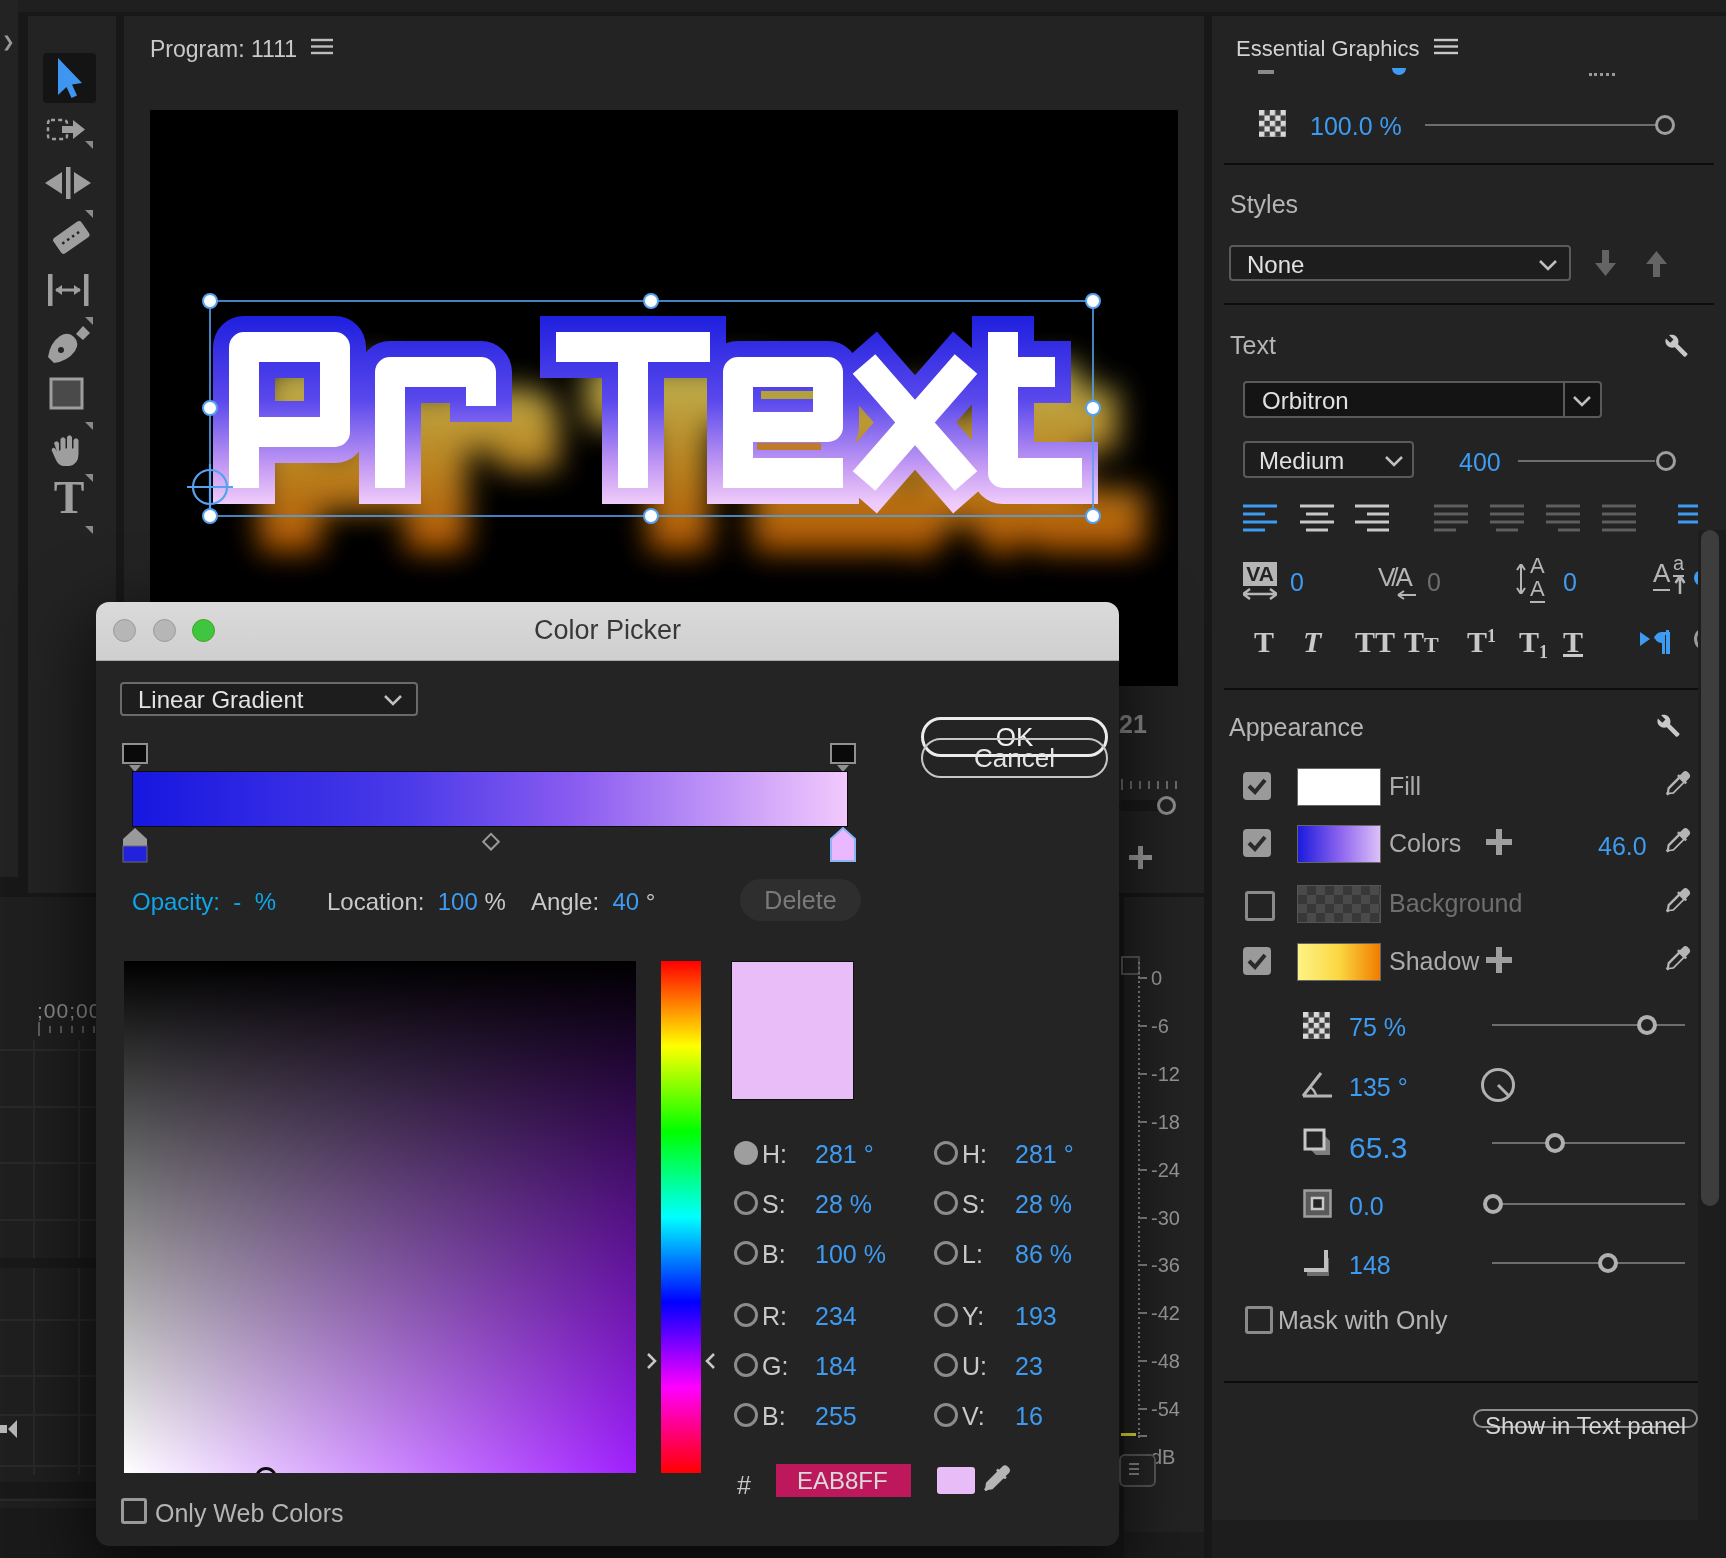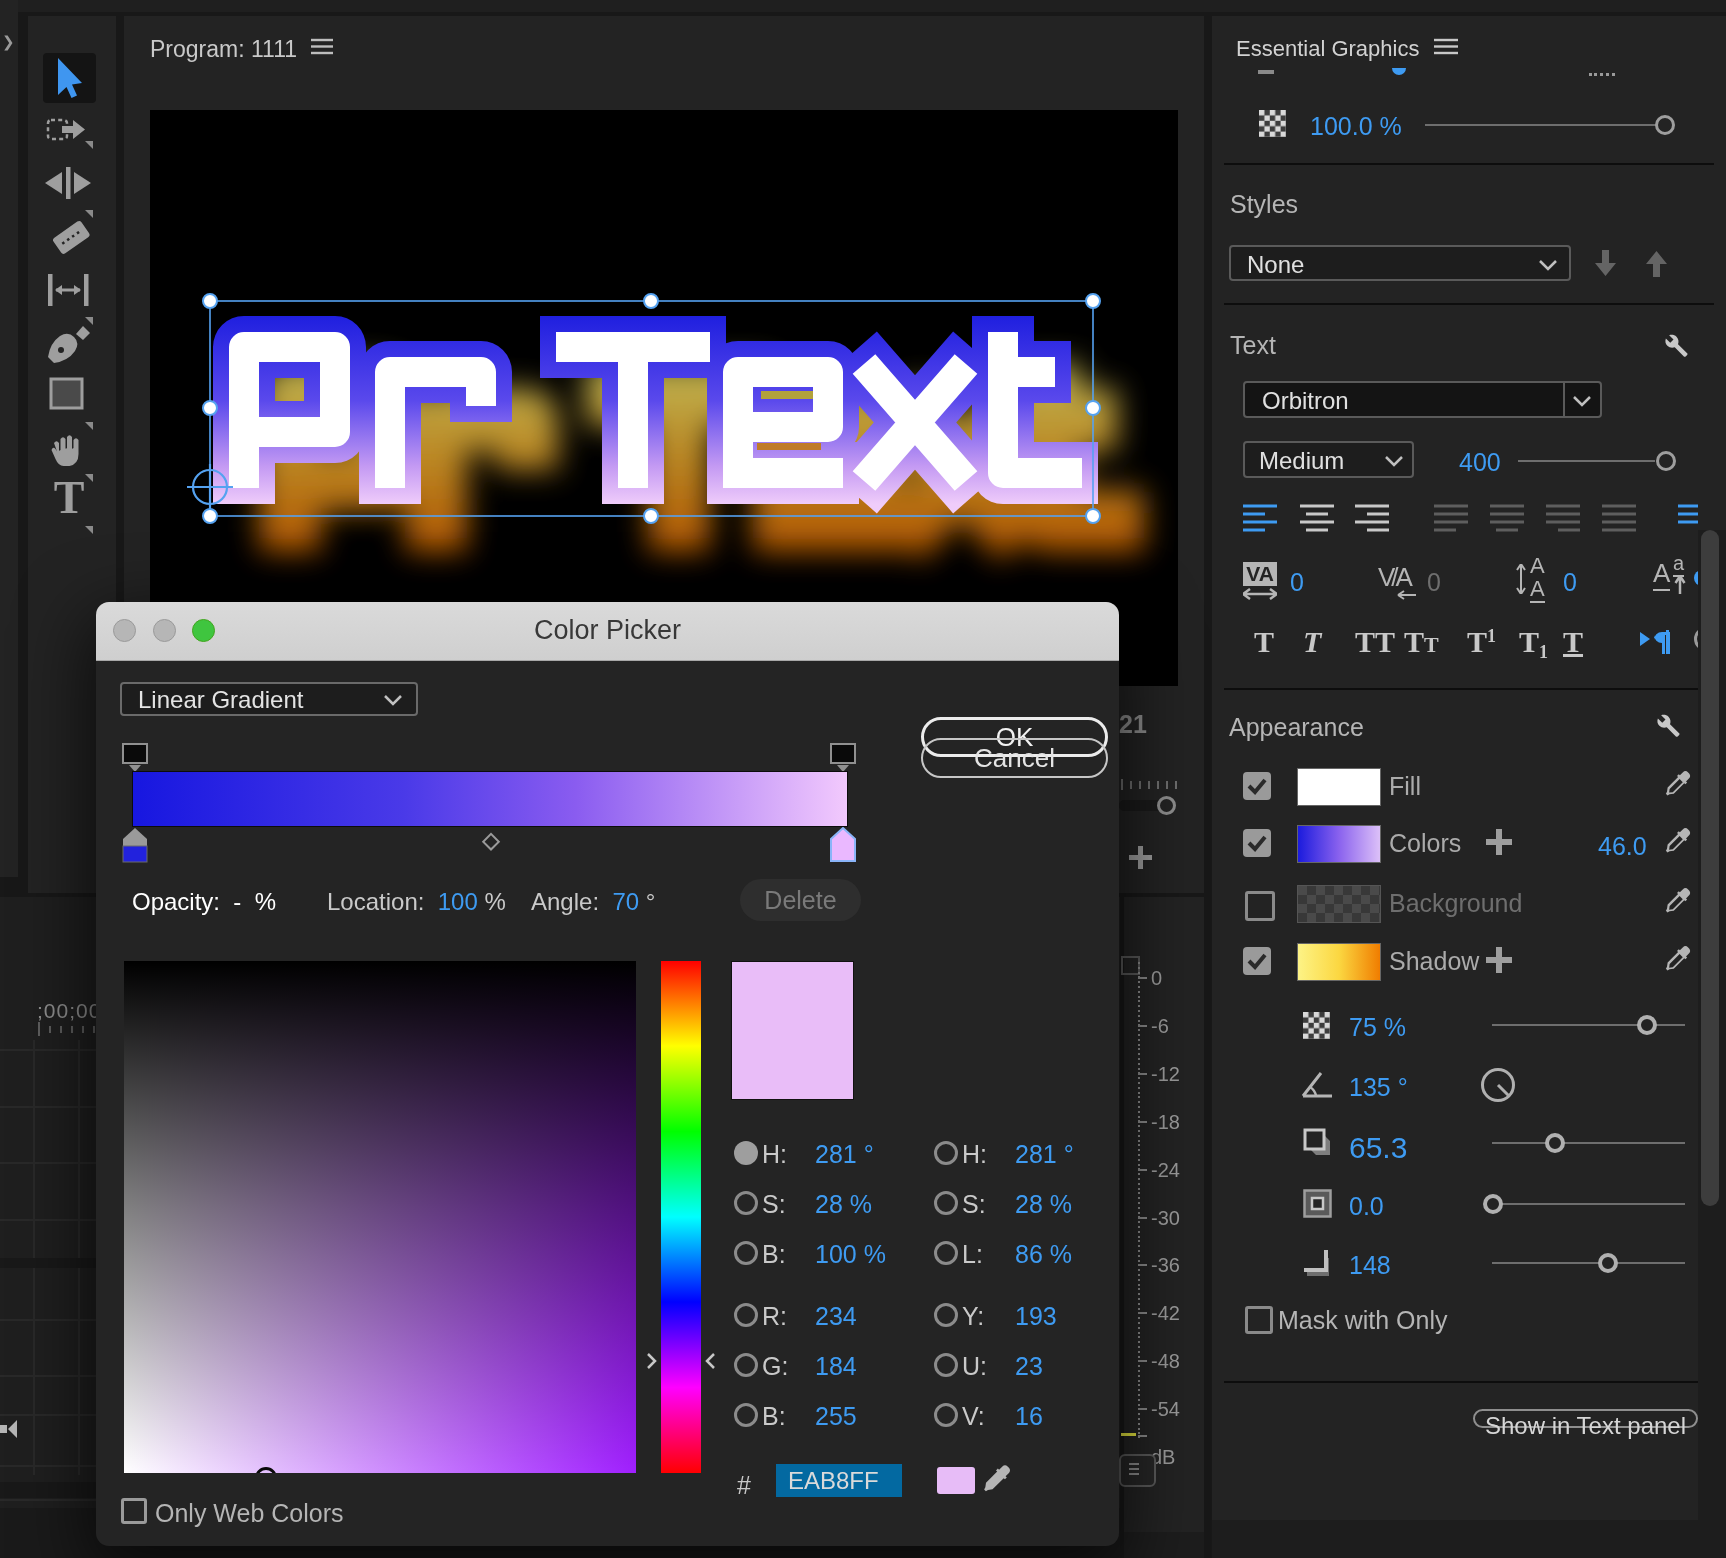--- a/index.html
+++ b/index.html
@@ -524,23 +524,23 @@
         <rect x="2" y="19" width="24" height="16" fill="#2222dd" stroke="#6a6a6a" stroke-width="1"></rect>
       </svg>
     <svg class="abs" style="left:733px;top:225px;" width="28" height="36">
         <path d="M14 1 L26 12 L26 34 L2 34 L2 12 Z" fill="#eab8ff" stroke="#8ab4f8" stroke-width="2"></path>
       </svg>
 
     <svg class="abs" style="left:384px;top:228px;" width="22" height="22">
         <rect x="6" y="6" width="11" height="11" fill="none" stroke="#9a9a9a" stroke-width="2" transform="rotate(45 11 11)"></rect>
       </svg>
 
-    <div class="abs" style="left:36px;top:286px;font-size:24px;color:#ffffff;">Opacity:&nbsp; -&nbsp; %</div>
+    <div class="abs" style="left:36px;top:286px;font-size:24px;color:#0ea5e9;">Opacity:&nbsp; -&nbsp; %</div>
     <div class="abs" style="left:231px;top:286px;font-size:24px;color:#c9c9c9;">Location:&nbsp; <span class="blue">100</span>&nbsp;%</div>
-    <div class="abs" style="left:435px;top:286px;font-size:24px;color:#c9c9c9;">Angle:&nbsp; <span class="blue">70</span>&nbsp;°</div>
+    <div class="abs" style="left:435px;top:286px;font-size:24px;color:#c9c9c9;">Angle:&nbsp; <span class="blue">40</span>&nbsp;°</div>
     <div class="abs" style="left:644px;top:277px;width:121px;height:42px;background:#2e2e2e;border-radius:21px;text-align:center;">
       <span style="font-size:25px;color:#7a7a7a;line-height:42px;">Delete</span>
     </div>
 
     <div class="abs" style="left:28px;top:359px;width:512px;height:512px;overflow:hidden;background:linear-gradient(to bottom,#000 0%,rgba(0,0,0,0.5) 48%,rgba(0,0,0,0) 100%),linear-gradient(to right,#fff,#a01fff);">
       <div class="abs" style="left:131px;top:506px;width:22px;height:22px;border:3px solid #0a0a0a;border-radius:50%;box-sizing:border-box;"></div>
     </div>
 
     <div class="abs" style="left:565px;top:359px;width:40px;height:512px;background:linear-gradient(to bottom,#f00 0%,#ff0 16.6%,#0f0 33.3%,#0ff 50%,#00f 66.6%,#f0f 83.3%,#f00 100%);"></div>
     <svg class="abs" style="left:551px;top:392px;" width="10" height="700">
@@ -584,21 +584,21 @@
     <div class="abs" style="left:866px;top:700px;font-size:25px;color:#c9c9c9;">Y:</div>
     <div class="abs blue" style="left:919px;top:700px;font-size:25px;">193</div>
     <div class="abs" style="left:838px;top:751px;width:24px;height:24px;border:3px solid #8b8b8b;border-radius:50%;box-sizing:border-box;"></div>
     <div class="abs" style="left:866px;top:750px;font-size:25px;color:#c9c9c9;">U:</div>
     <div class="abs blue" style="left:919px;top:750px;font-size:25px;">23</div>
     <div class="abs" style="left:838px;top:801px;width:24px;height:24px;border:3px solid #8b8b8b;border-radius:50%;box-sizing:border-box;"></div>
     <div class="abs" style="left:866px;top:800px;font-size:25px;color:#c9c9c9;">V:</div>
     <div class="abs blue" style="left:919px;top:800px;font-size:25px;">16</div>
 
     <div class="abs" style="left:641px;top:869px;font-size:25px;color:#c9c9c9;">#</div>
-    <div class="abs" style="left:680px;top:862px;width:126px;height:33px;background:#0369a1;">
+    <div class="abs" style="left:680px;top:862px;width:126px;height:33px;background:#be185d;padding-left:9px;">
       <div style="margin:3px 0 0 12px;font-size:24px;color:#dadada;">EAB8FF</div>
     </div>
     <div class="abs" style="left:841px;top:865px;width:38px;height:27px;background:#e7bcf7;border-radius:3px;"></div>
     <svg class="abs" style="left:884px;top:860px;" width="32" height="32" viewBox="0 0 24 24">
         <path d="M20.7 3.3 c-1.1-1.1-2.8-1.1-3.9 0 l-2.5 2.5 -0.9-0.9 -1.4 1.4 0.9 0.9 -8.4 8.4 -0.5 3.4 -0.9 1.6 1.3 1.3 1.6-0.9 3.4-0.5 8.4-8.4 0.9 0.9 1.4-1.4 -0.9-0.9 2.5-2.5 c1.1-1.1 1.1-2.8 0-3.9z" fill="#b5b5b5"></path>
       </svg>
 
     <div class="abs" style="left:25px;top:896px;width:26px;height:26px;border:3px solid #9a9a9a;border-radius:3px;box-sizing:border-box;"></div>
     <div class="abs" style="left:59px;top:897px;font-size:25px;color:#b5b5b5;">Only Web Colors</div>
   </div>

